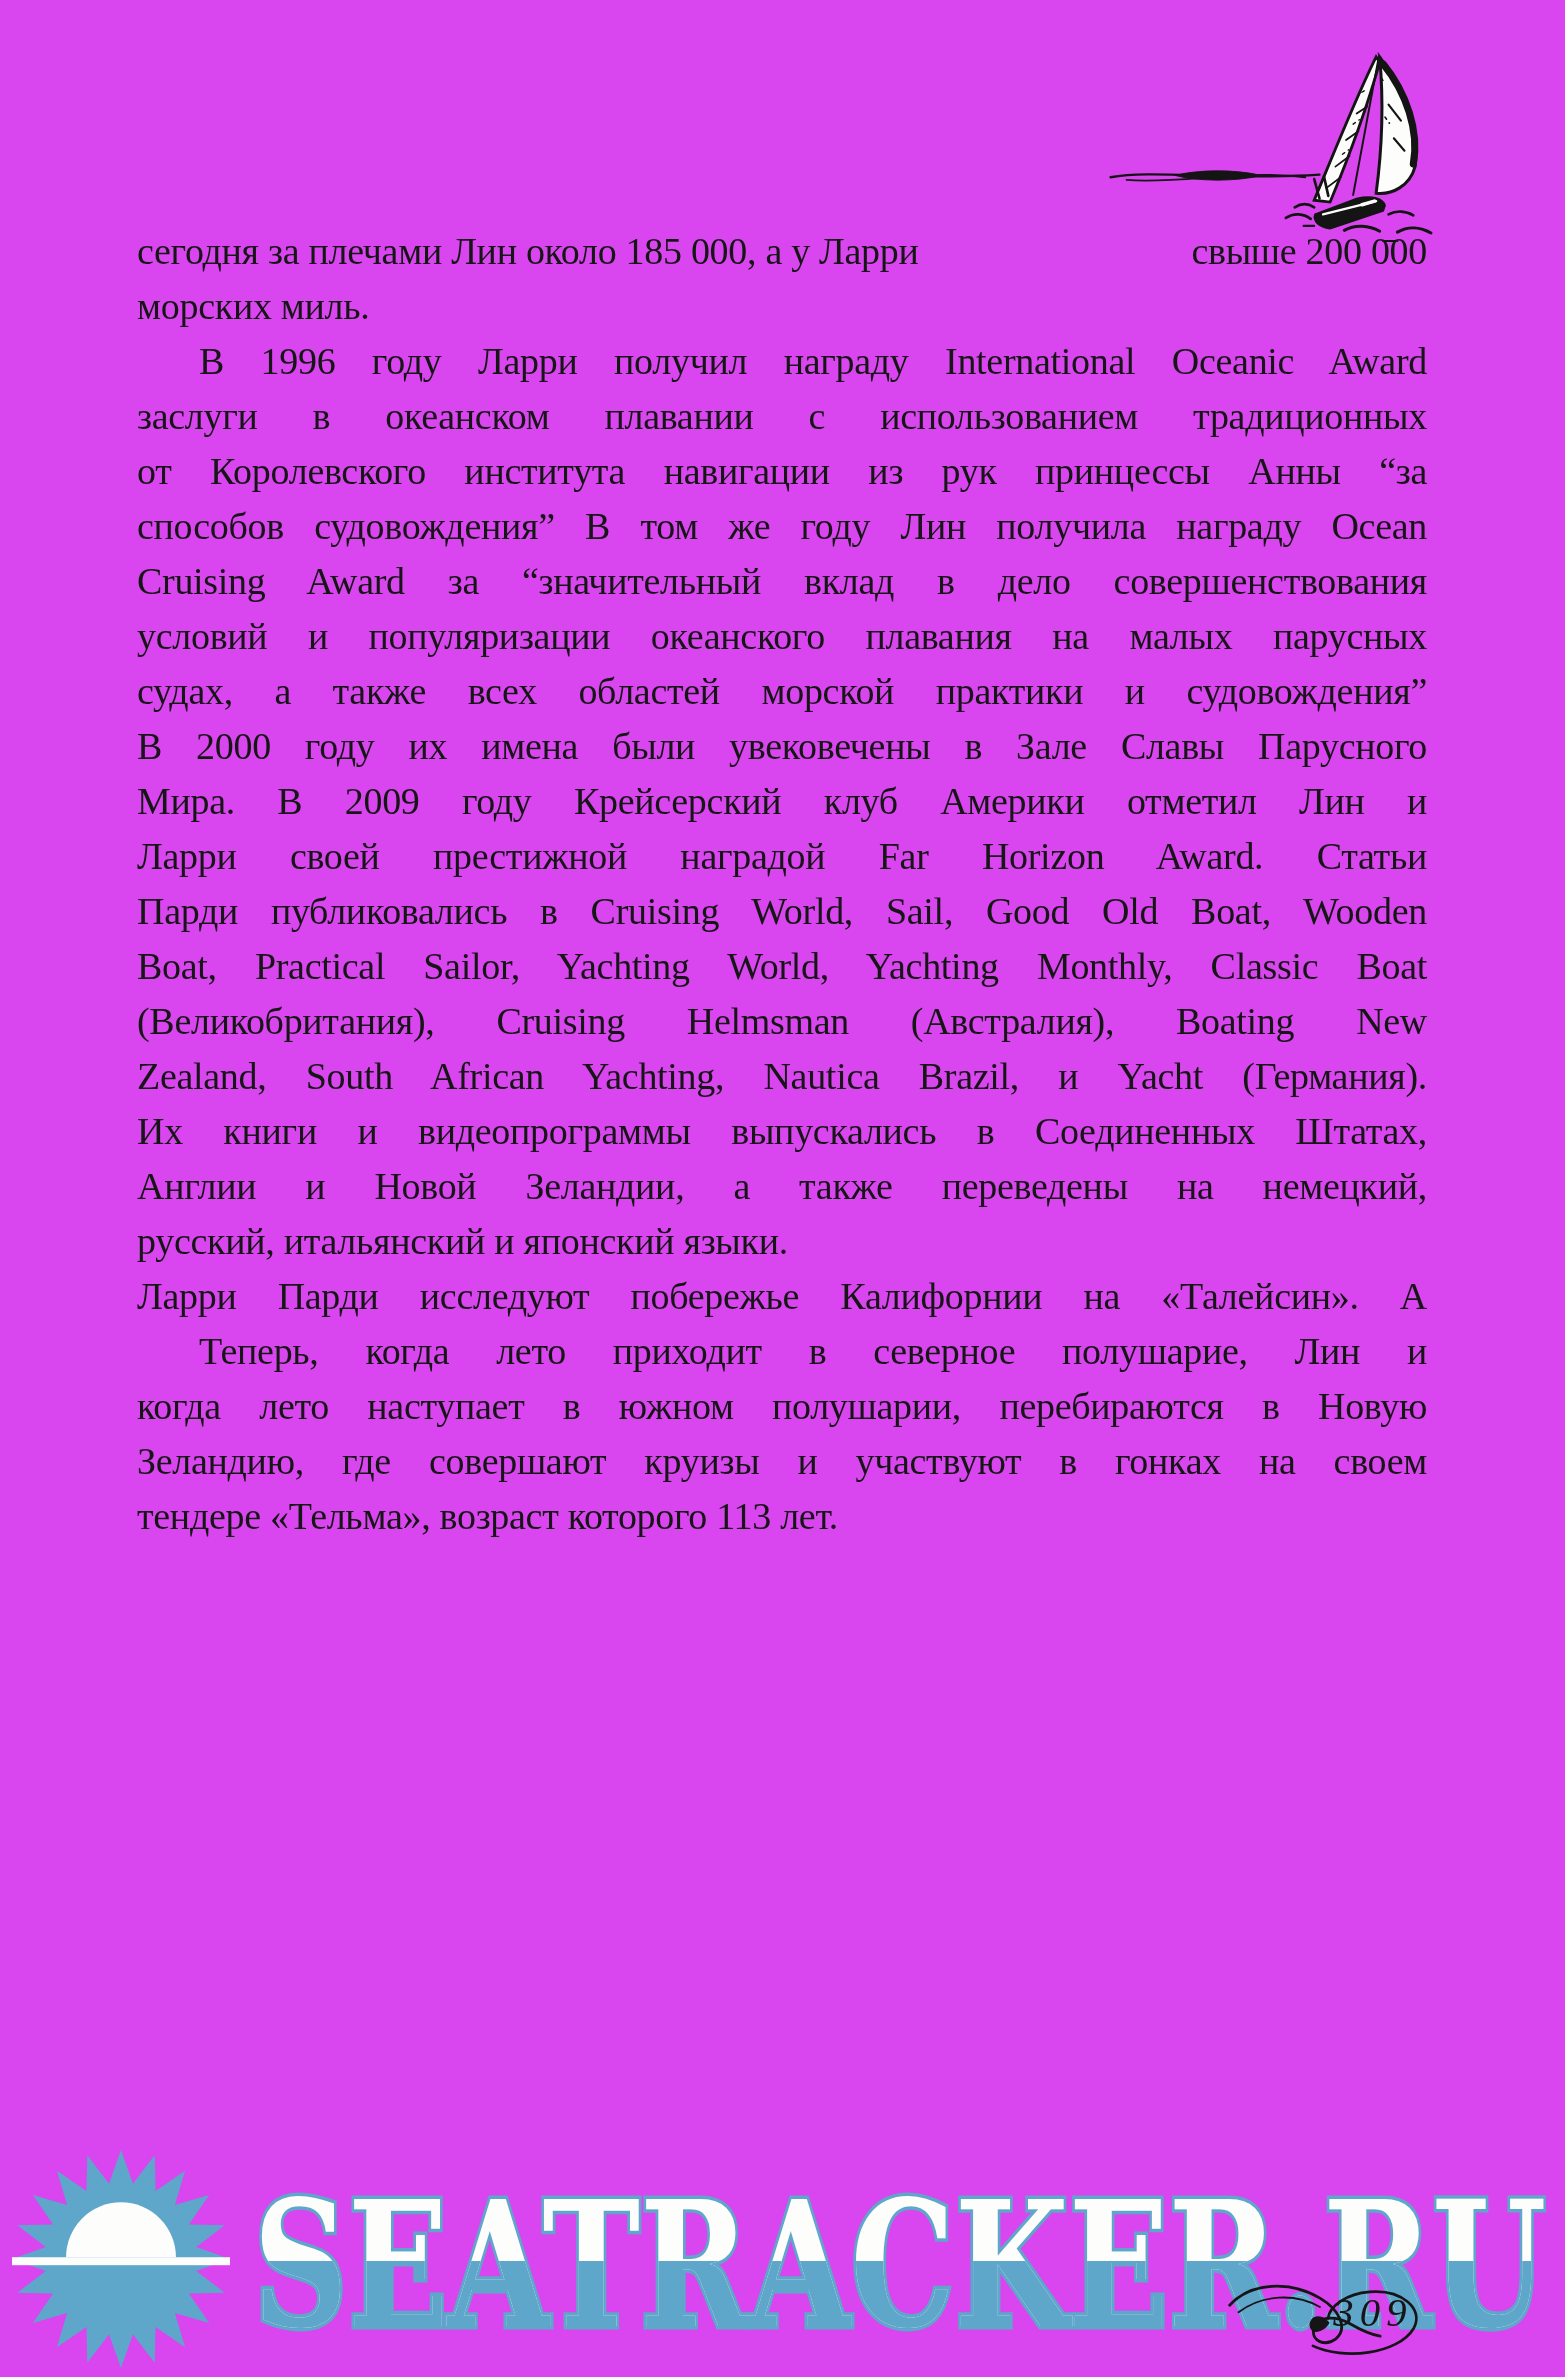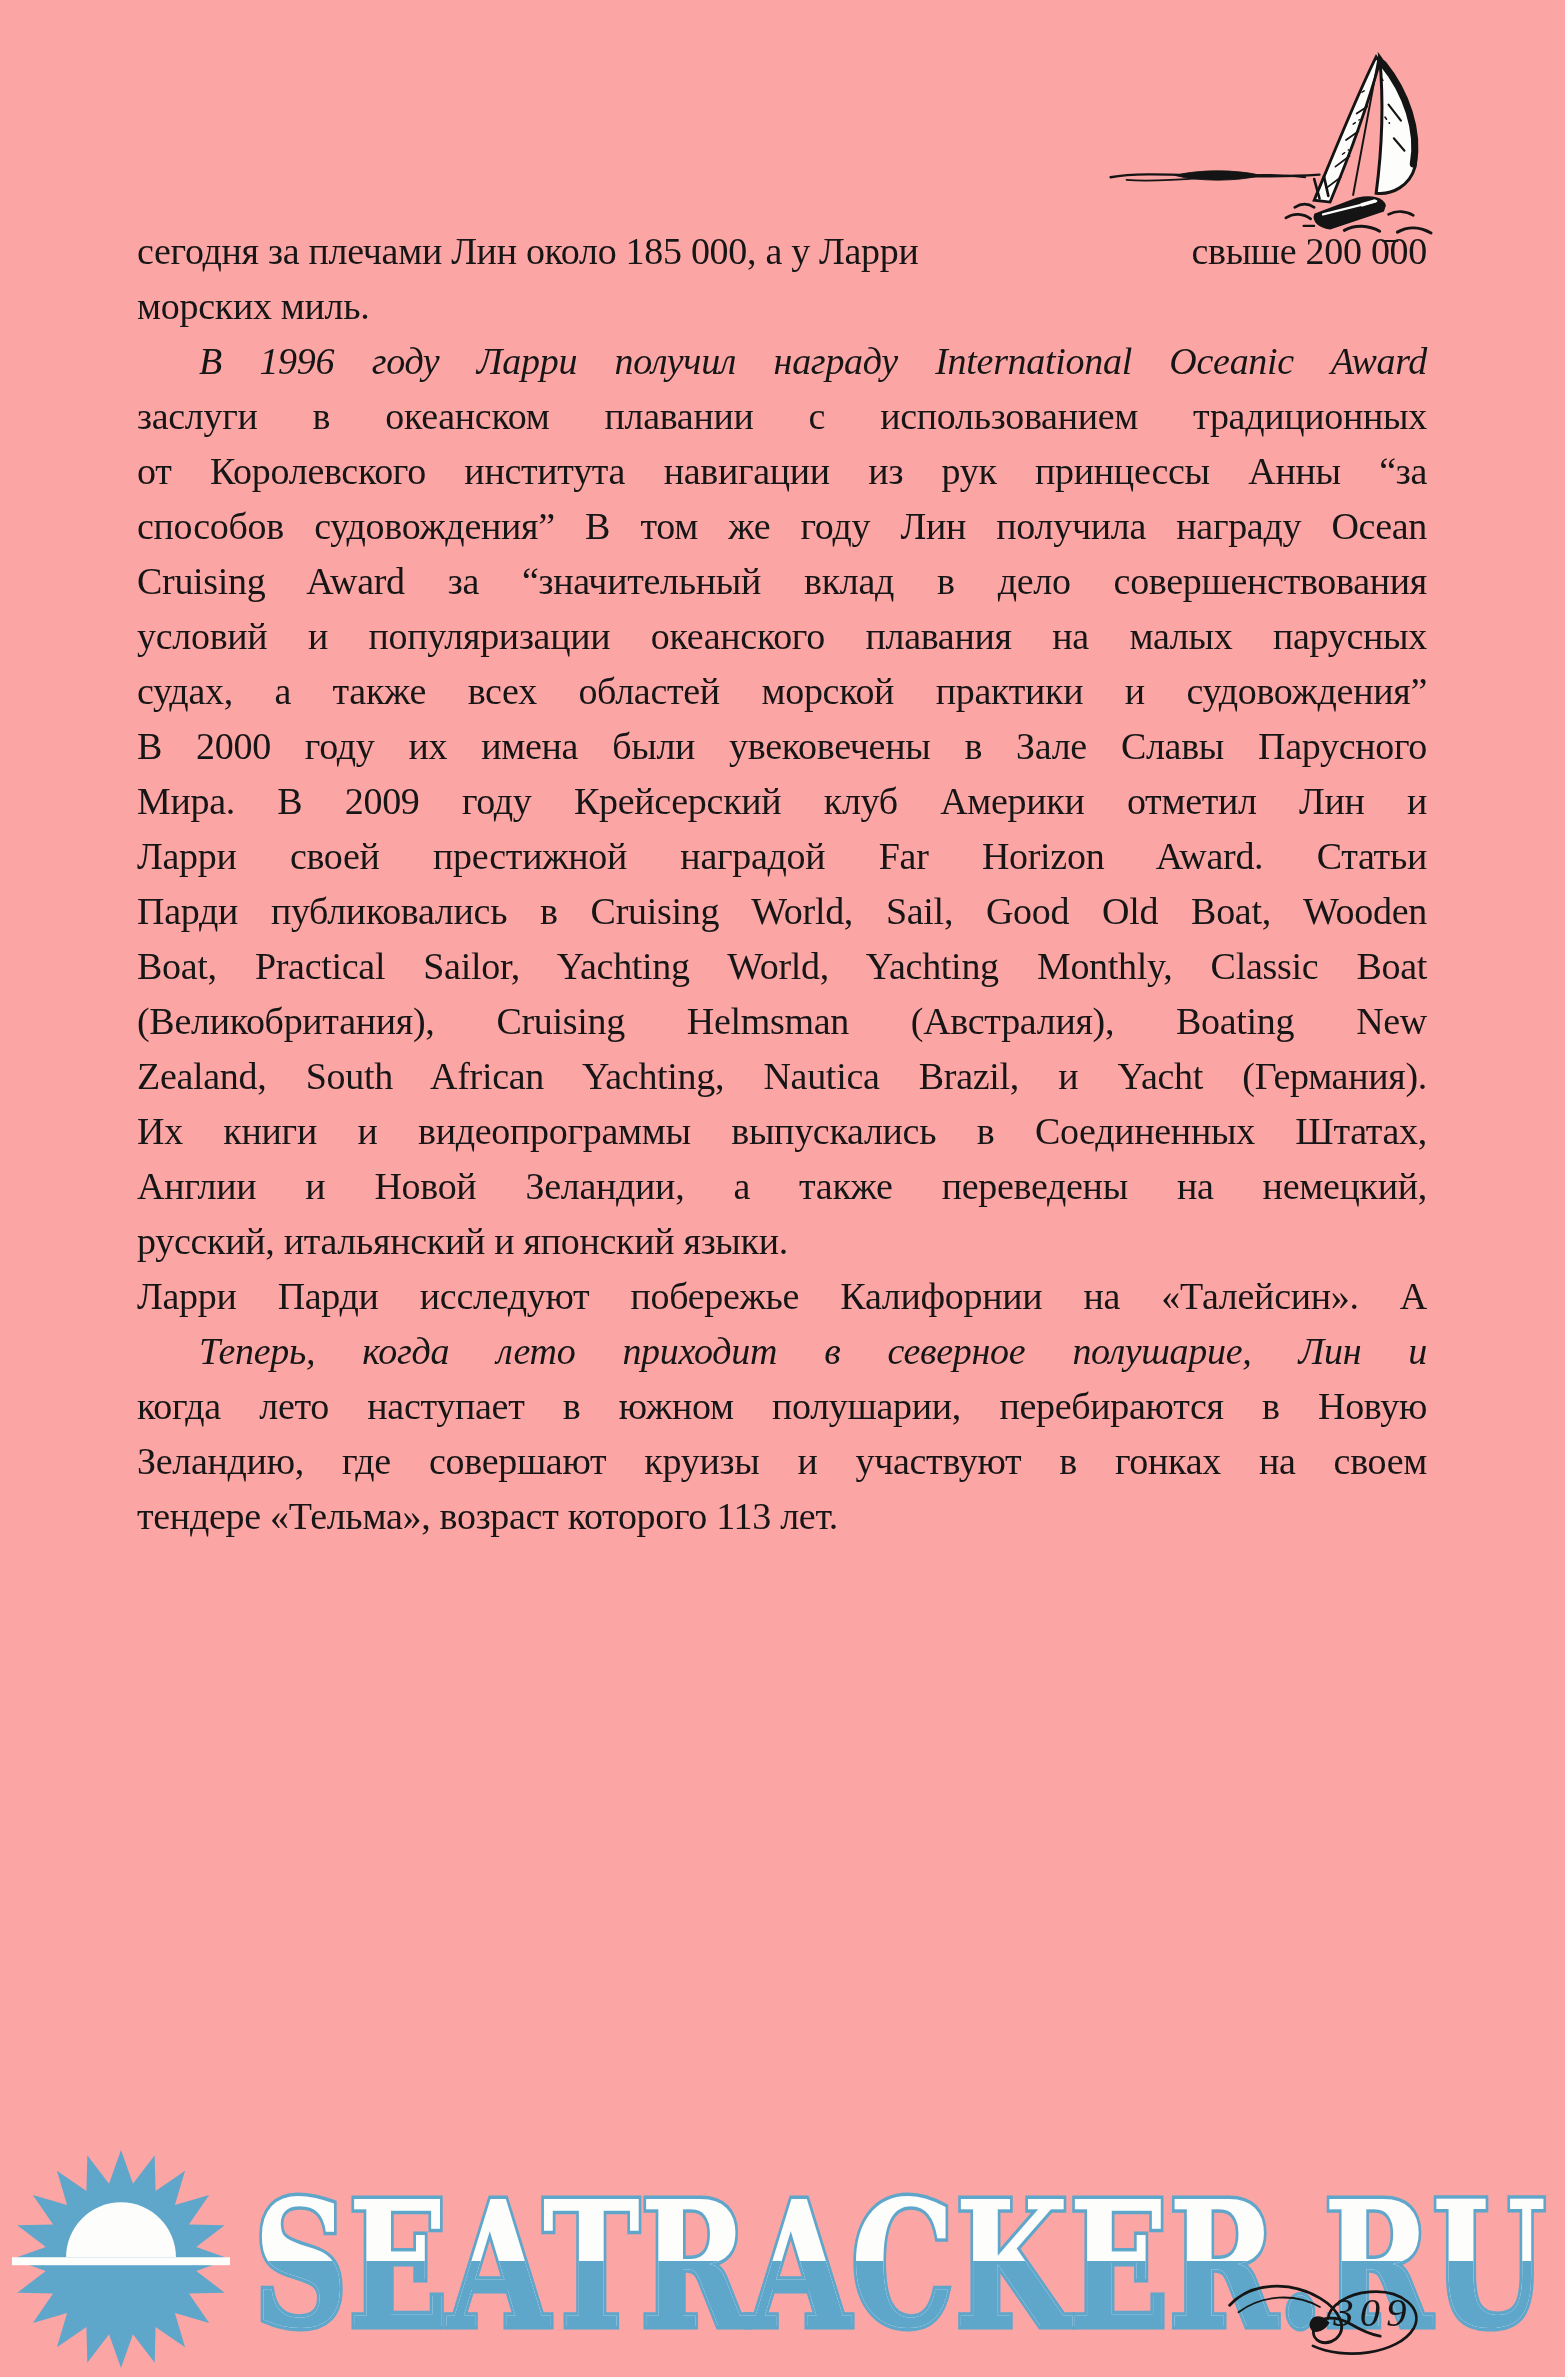--- a/index.html
+++ b/index.html
@@ -1,23 +1,23 @@
 <!DOCTYPE html>
 <html style="font-size:14px"><head>
 <meta charset="utf-8">
 <style>
   html,body{margin:0;padding:0;background:#ffffff;}
-  .page{position:relative;width:1565px;height:2377px;background:#fca5a5;overflow:hidden;
+  .page{position:relative;width:1565px;height:2377px;background:#d946ef;overflow:hidden;
         font-family:"Liberation Serif","DejaVu Serif",serif;color:#161616;}
   
   .text-block{position:absolute;left:137px;top:224px;width:1290px;}
   .line{height:55px;line-height:55px;font-size:38px;letter-spacing:-0.3px;
         text-align:justify;text-align-last:justify;white-space:nowrap;}
   .line.left{text-align:center;text-align-last:left;}
-  .line.indent{padding-left:62px;box-sizing:border-box;font-style:italic;}
+  .line.indent{padding-left:62px;box-sizing:border-box;}
   .line.split{display:flex;justify-content:space-between;}
   
   .wm-svg{position:absolute;left:0;top:2137px;}
   .sun-svg{position:absolute;left:12.4px;top:2150px;}
   .boat-svg{position:absolute;left:1091px;top:25px;}
   .orn-svg{position:absolute;left:1224px;top:2268px;}
 </style>
 </head>
 <body>
 

